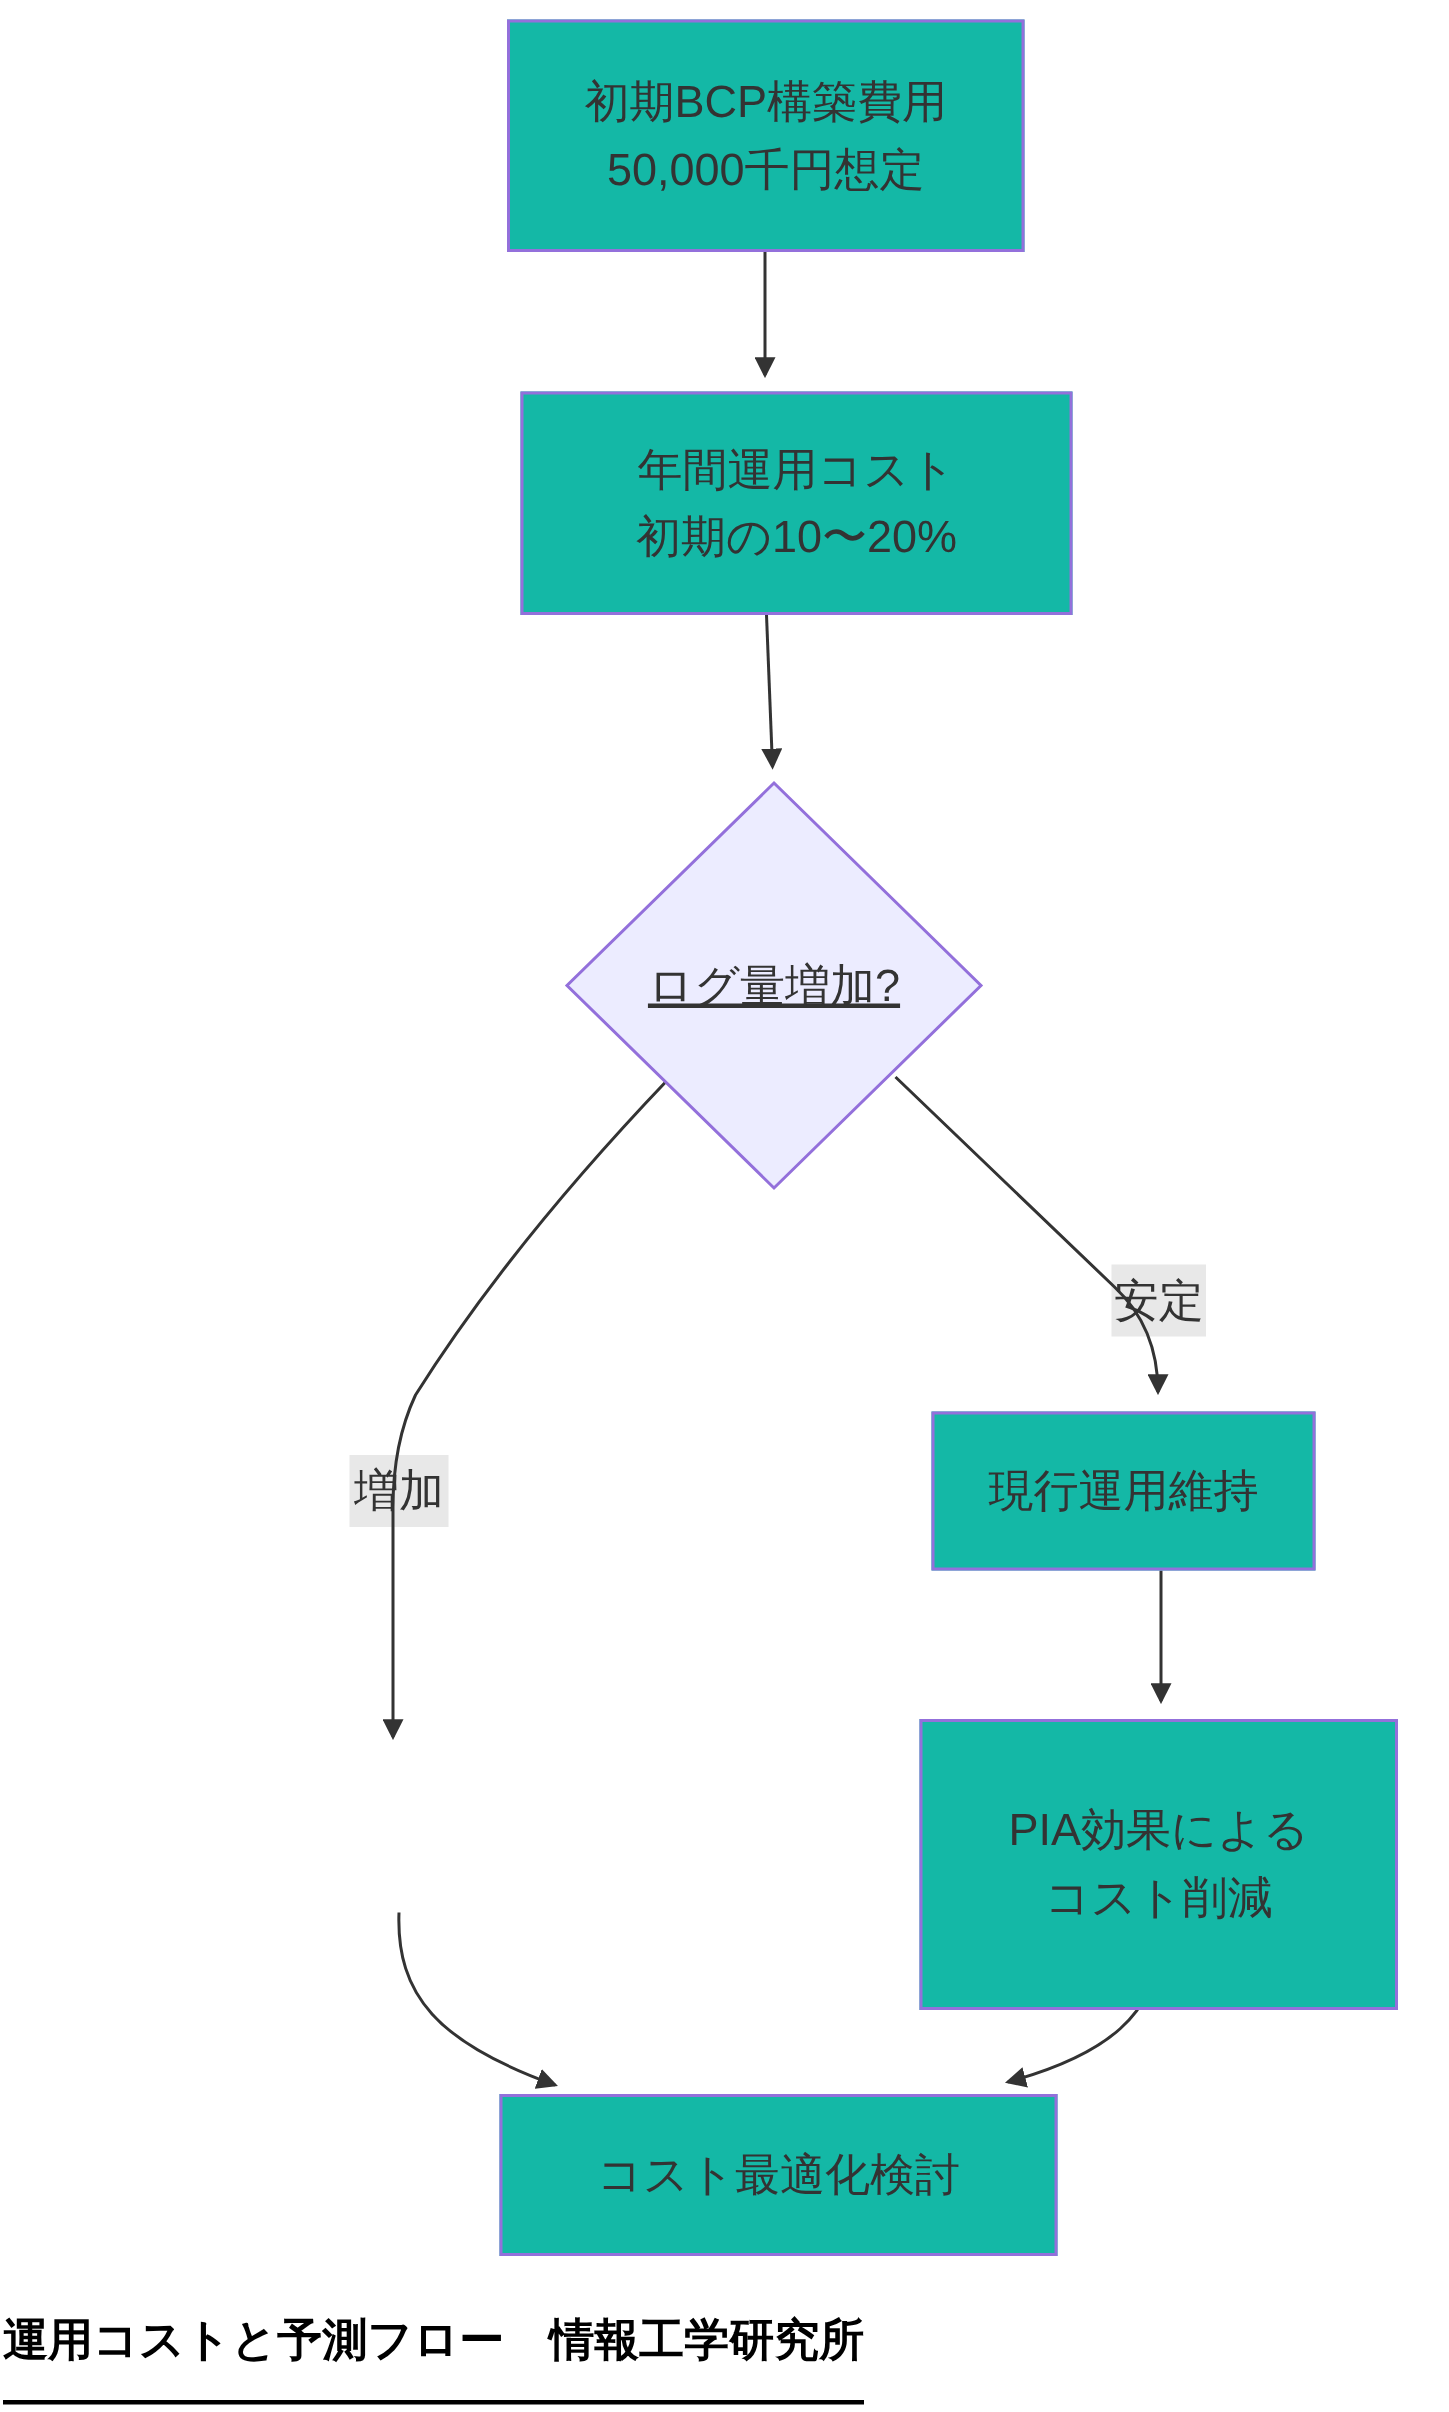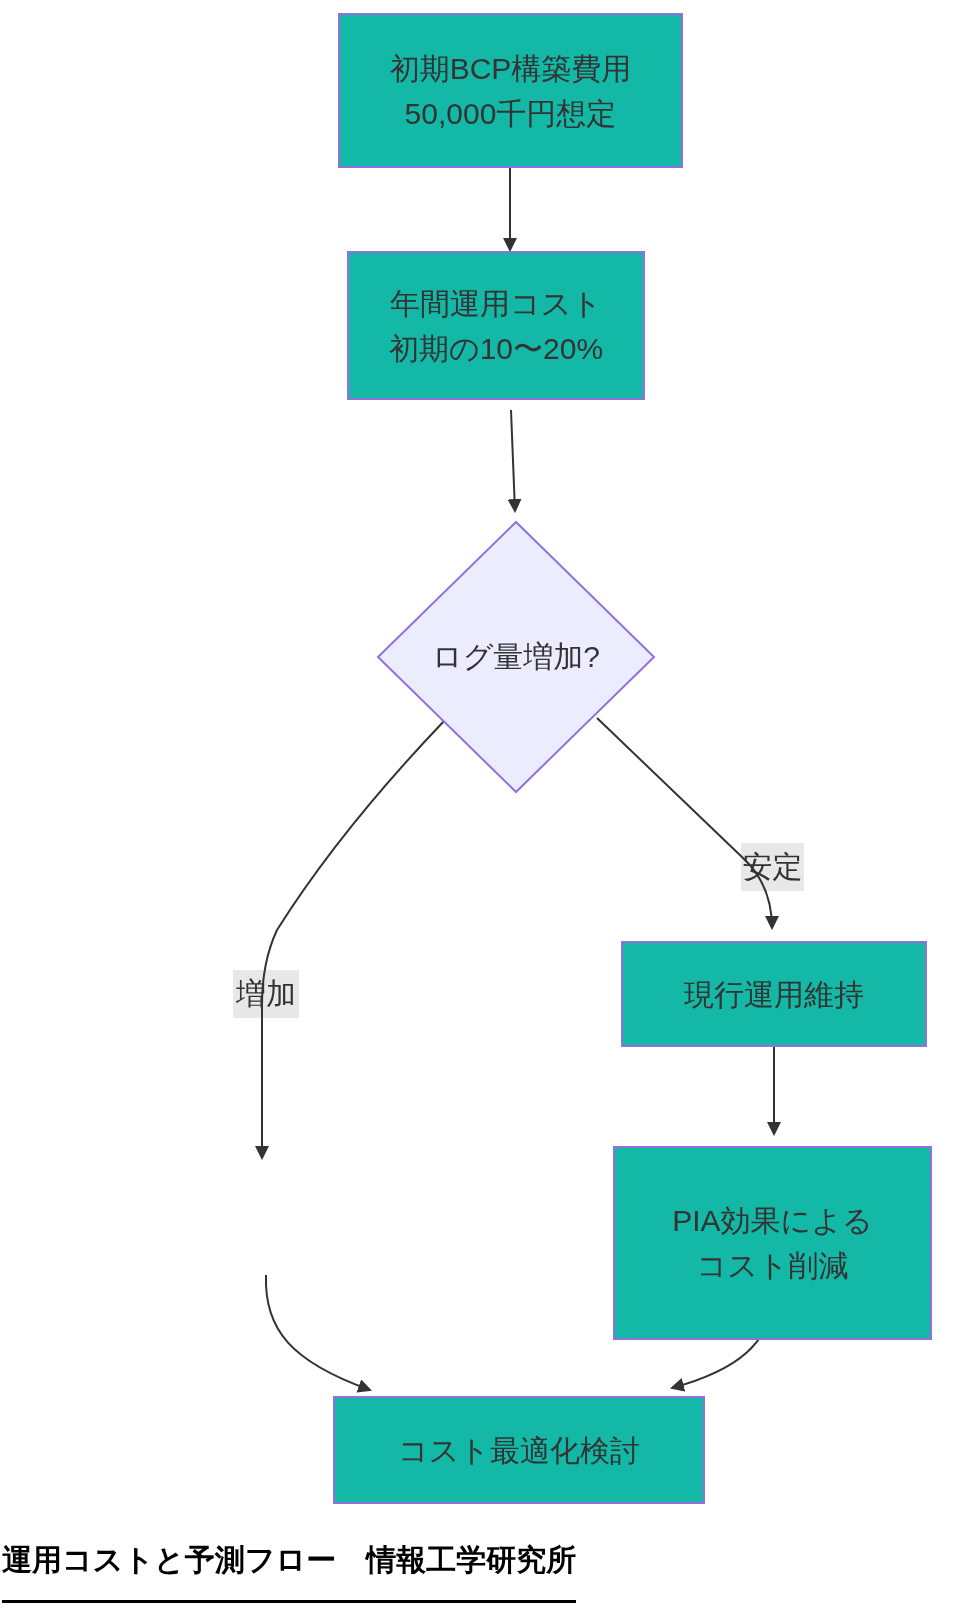--- a/index.html
+++ b/index.html
@@ -45,20 +45,21 @@
   }
   .decision-text {
     position: absolute;
     display: flex;
     align-items: center;
     justify-content: center;
     text-align: center;
     font-size: 30px;
     color: #333333;
     background: transparent;
+    text-decoration: underline;
   }
   .edge-label {
     position: absolute;
     background: #e8e8e8;
     display: flex;
     align-items: center;
     justify-content: center;
     font-size: 30px;
     color: #333333;
   }
@@ -108,31 +109,31 @@
     <path class="edge" d="M 772 1296 C 772 1342 738 1370 672 1388" marker-end="url(#arrow)"></path>
 
     <polygon class="diamond" points="516,522 654,657 516,792 378,657"></polygon>
   </svg>
 
   <div class="node" style="left:338px; top:13px; width:345px; height:155px;">
     <span>初期BCP構築費用</span>
     <span>50,000千円想定</span>
   </div>
 
-  <div class="node" style="left:347px; top:251px; width:298px; height:149px;">
+  <div class="node" style="left:347px; top:261px; width:368px; height:149px;">
     <span>年間運用コスト</span>
     <span>初期の10〜20%</span>
   </div>
 
   <div class="decision-text" style="left:378px; top:592px; width:276px; height:130px;">
     <span>ログ量増加?</span>
   </div>
 
 
-  <div class="node" style="left:621px; top:941px; width:306px; height:106px;">
+  <div class="node" style="left:621px; top:941px; width:256px; height:106px;">
     <span>現行運用維持</span>
   </div>
 
   <div class="node" style="left:613px; top:1146px; width:319px; height:194px;">
     <span>PIA効果による</span>
     <span>コスト削減</span>
   </div>
 
   <div class="node" style="left:333px; top:1396px; width:372px; height:108px;">
     <span>コスト最適化検討</span>

